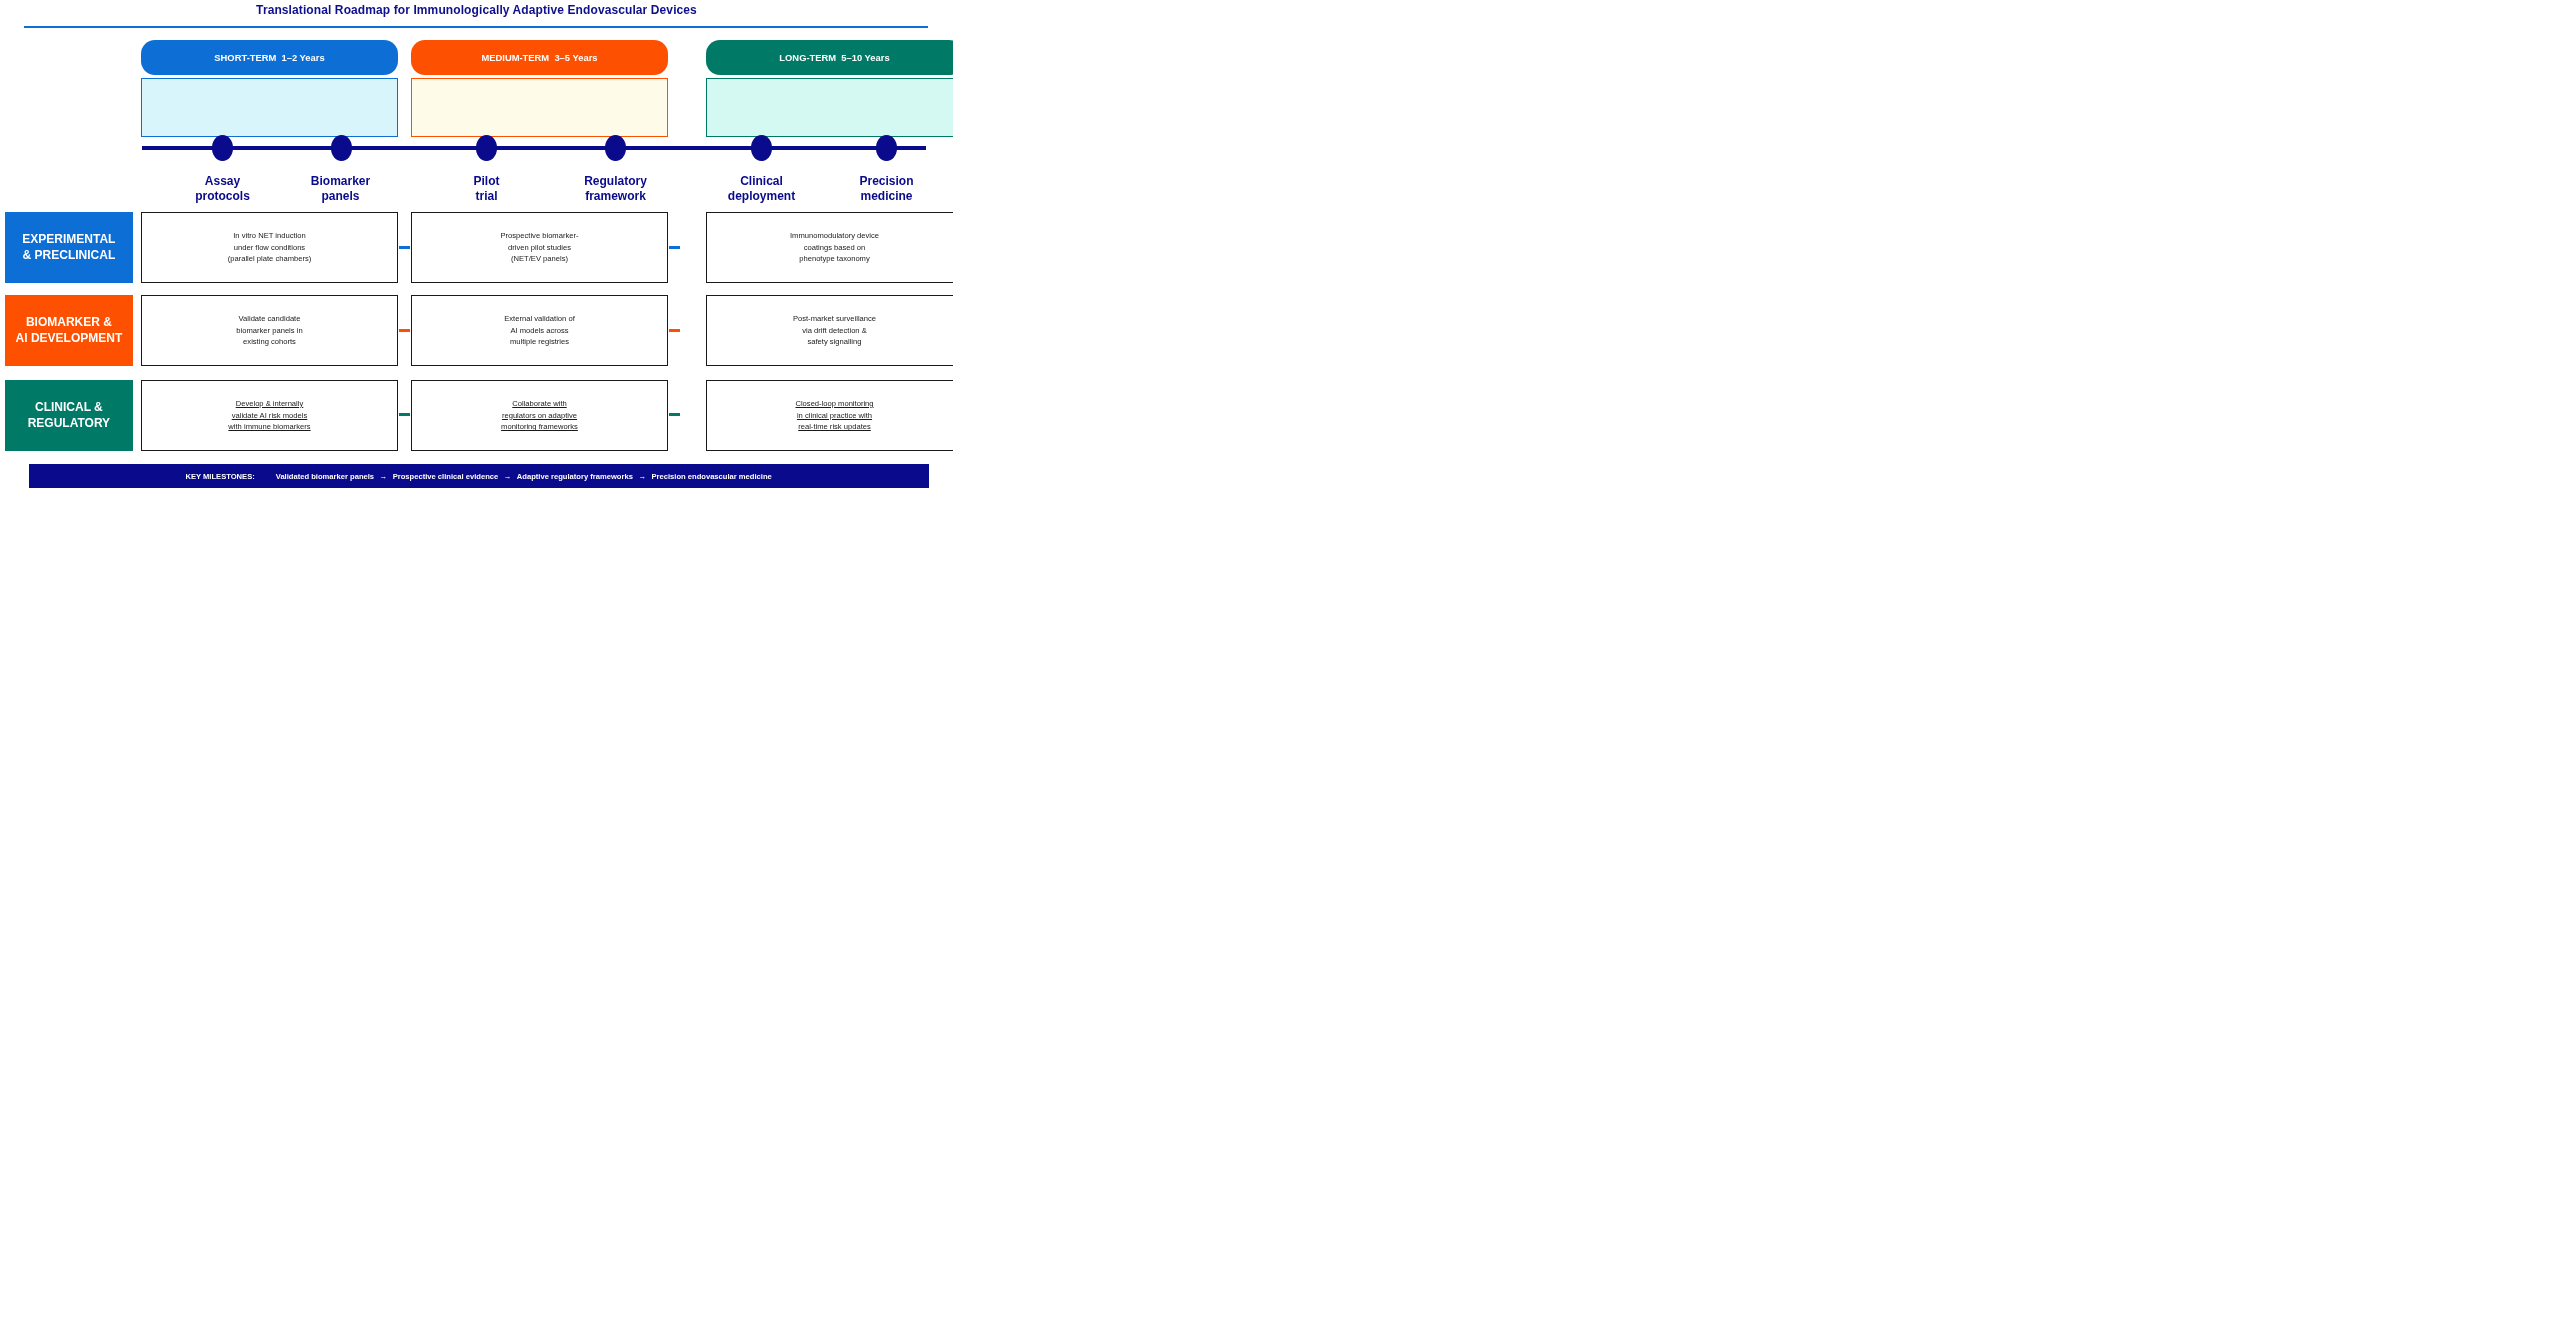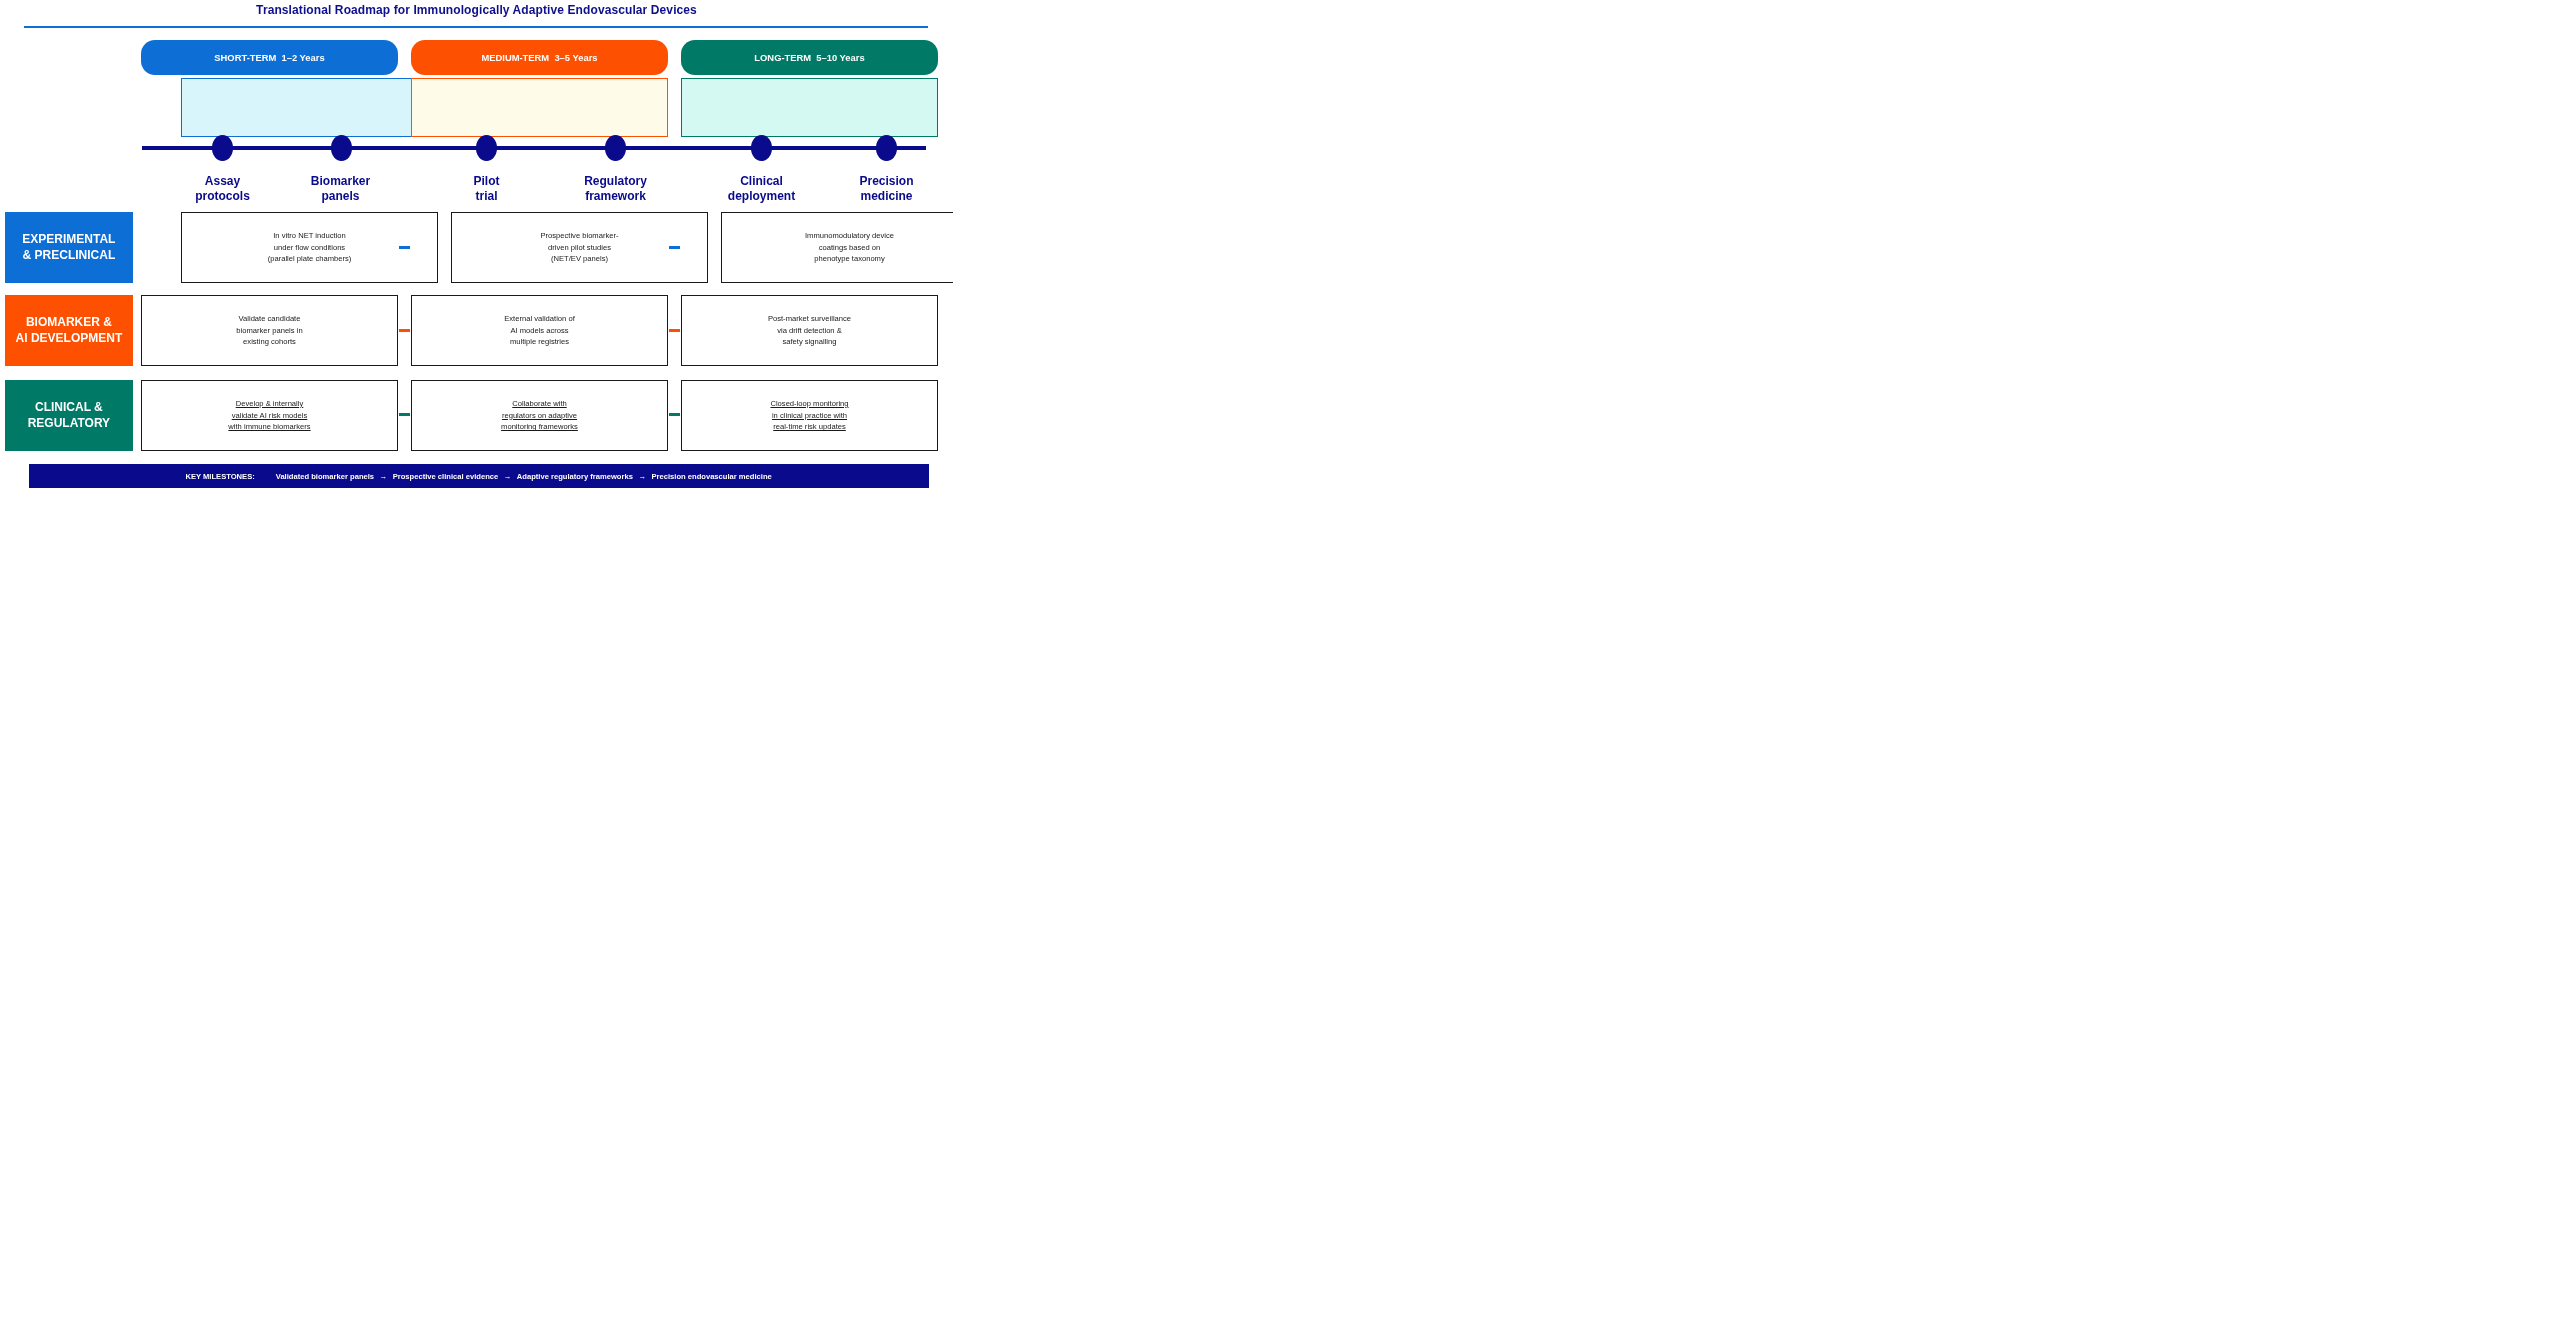--- a/index.html
+++ b/index.html
@@ -6,31 +6,31 @@
   #canvas{
     position:relative;width:953px;height:494px;background:#ffffff;
     font-family:"Liberation Sans", sans-serif;overflow:hidden;
   }
   .title{
     position:absolute;top:3px;left:0;width:100%;text-align:center;
     font-size:12px;font-weight:bold;color:#0f0f8e;letter-spacing:0.1px;
   }
   .hr{position:absolute;left:24px;top:26px;width:904px;height:2.4px;background:#0d6ed6;}
   
-  .col1{left:141px;} .col2{left:411px;} .col3{left:681px;}
+  .col1{left:141px;} .col2{left:411px;} .col3{left:706px;}
   .colbox{position:absolute;width:257px;box-sizing:border-box;}
   
   .phase{
     top:40px;height:35px;display:flex;align-items:center;justify-content:center;
     color:#ffffff;font-weight:bold;font-size:9.4px;white-space:pre;border-radius:14px;
   }
   .bg-blue{background:#0d6ed6;} .bg-orange{background:#fd5000;} .bg-teal{background:#007a66;}
   
   .panel{top:78px;height:59px;border:1.8px solid;}
-  .bd-blue{border-color:#0d6ed6;margin-left:40px;} .bd-orange{border-color:#fd5000;} .bd-teal{border-color:#007a66;text-decoration:underline;}
+  .bd-blue{border-color:#0d6ed6;} .bd-orange{border-color:#fd5000;} .bd-teal{border-color:#007a66;text-decoration:underline;}
   .fill-cyan{background:#d8f5fb;} .fill-ivory{background:#fffbe9;} .fill-mint{background:#d4f8f2;}
   
   .tl-line{position:absolute;left:142px;top:146px;width:784px;height:4.3px;background:#0a0a8c;z-index:2;}
   .dot{position:absolute;top:135px;width:20.7px;height:25.5px;border-radius:50%;background:#0a0a8c;z-index:3;}
   .ms{
     position:absolute;top:174px;width:91px;text-align:center;color:#0a0a8c;
     font-weight:bold;font-size:12px;line-height:1.22;white-space:pre-line;z-index:3;
   }
   
   .row1{top:212px;} .row2{top:295px;} .row3{top:380px;}

